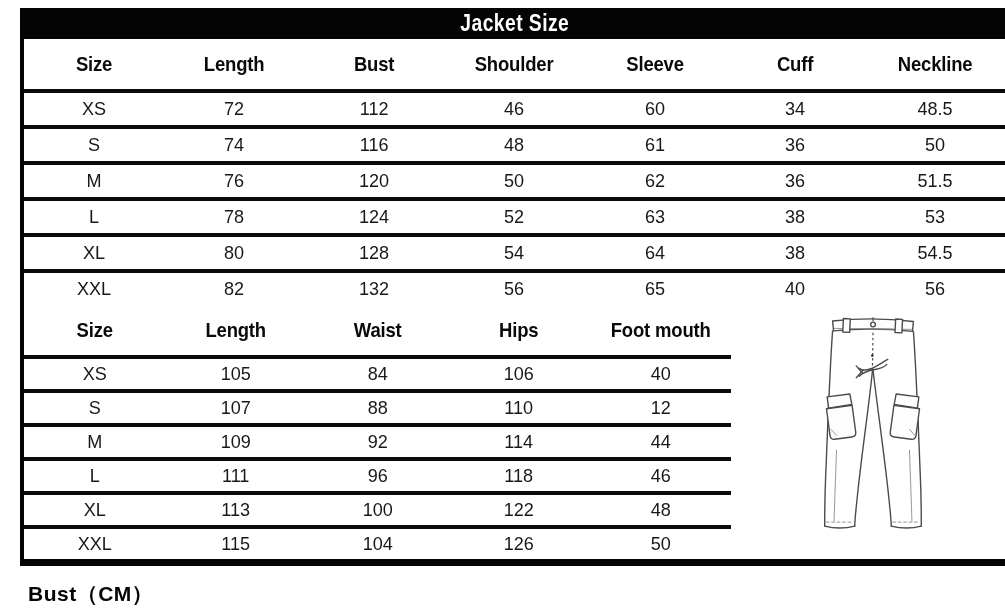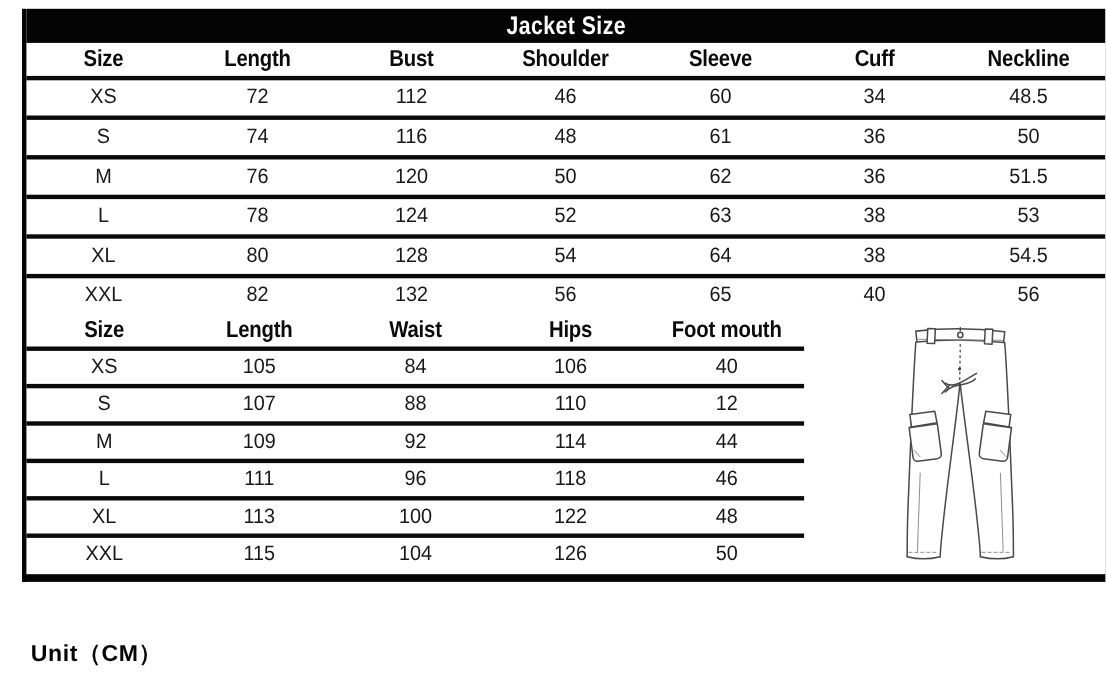--- a/index.html
+++ b/index.html
@@ -26,21 +26,21 @@
   .title-text{
     color:#ffffff;
     font-size:23px;font-weight:bold;
     letter-spacing:0.5px;
     display:inline-block;
     transform:scaleX(0.84);
     white-space:nowrap;
   }
   .g7{display:grid;grid-template-columns:repeat(7,1fr);align-items:center;}
   .g5{display:grid;grid-template-columns:repeat(5,1fr);align-items:center;}
-  .hrow{height:30px;}
+  .hrow{height:50px;}
   .hc{
     text-align:center;font-weight:bold;font-size:21px;color:#0a0a0a;
     transform:scaleX(0.88);letter-spacing:-0.2px;white-space:nowrap;
   }
   .drow{height:32px;border-top:4px solid #0a0a0a;}
   .pdrow{height:30px;border-top:4px solid #0a0a0a;}
   .dc{
     text-align:center;font-size:19px;color:#181818;
     transform:scaleX(0.95);white-space:nowrap;
   }
@@ -243,14 +243,14 @@
           <path class="thin" d="M107,121 L112.5,127"></path>
 
           <path class="thin" d="M33,142 C32,172 31,196 30.5,214"></path>
           <path class="thin" d="M107,142 C108,172 109,196 109.5,214"></path>
         </svg>
       </div>
     </div>
 
   </div>
 
-  <div class="unit">Unit（CM）</div>
+  <div class="unit">Bust（CM）</div>
 </div>
 
 </body></html>

